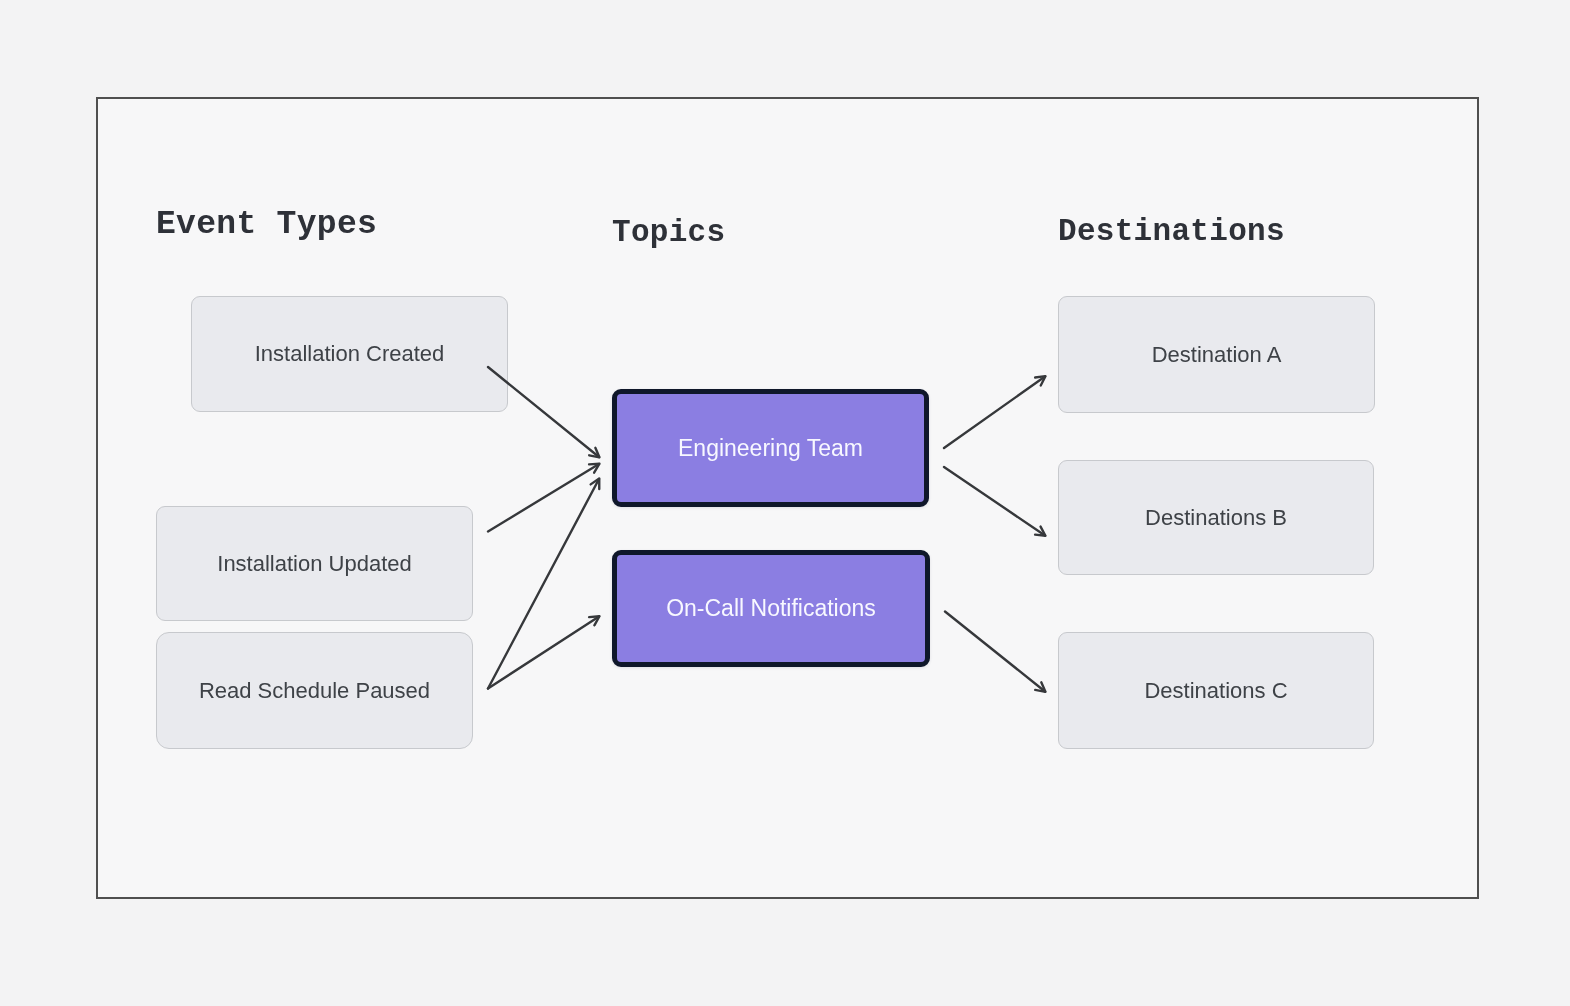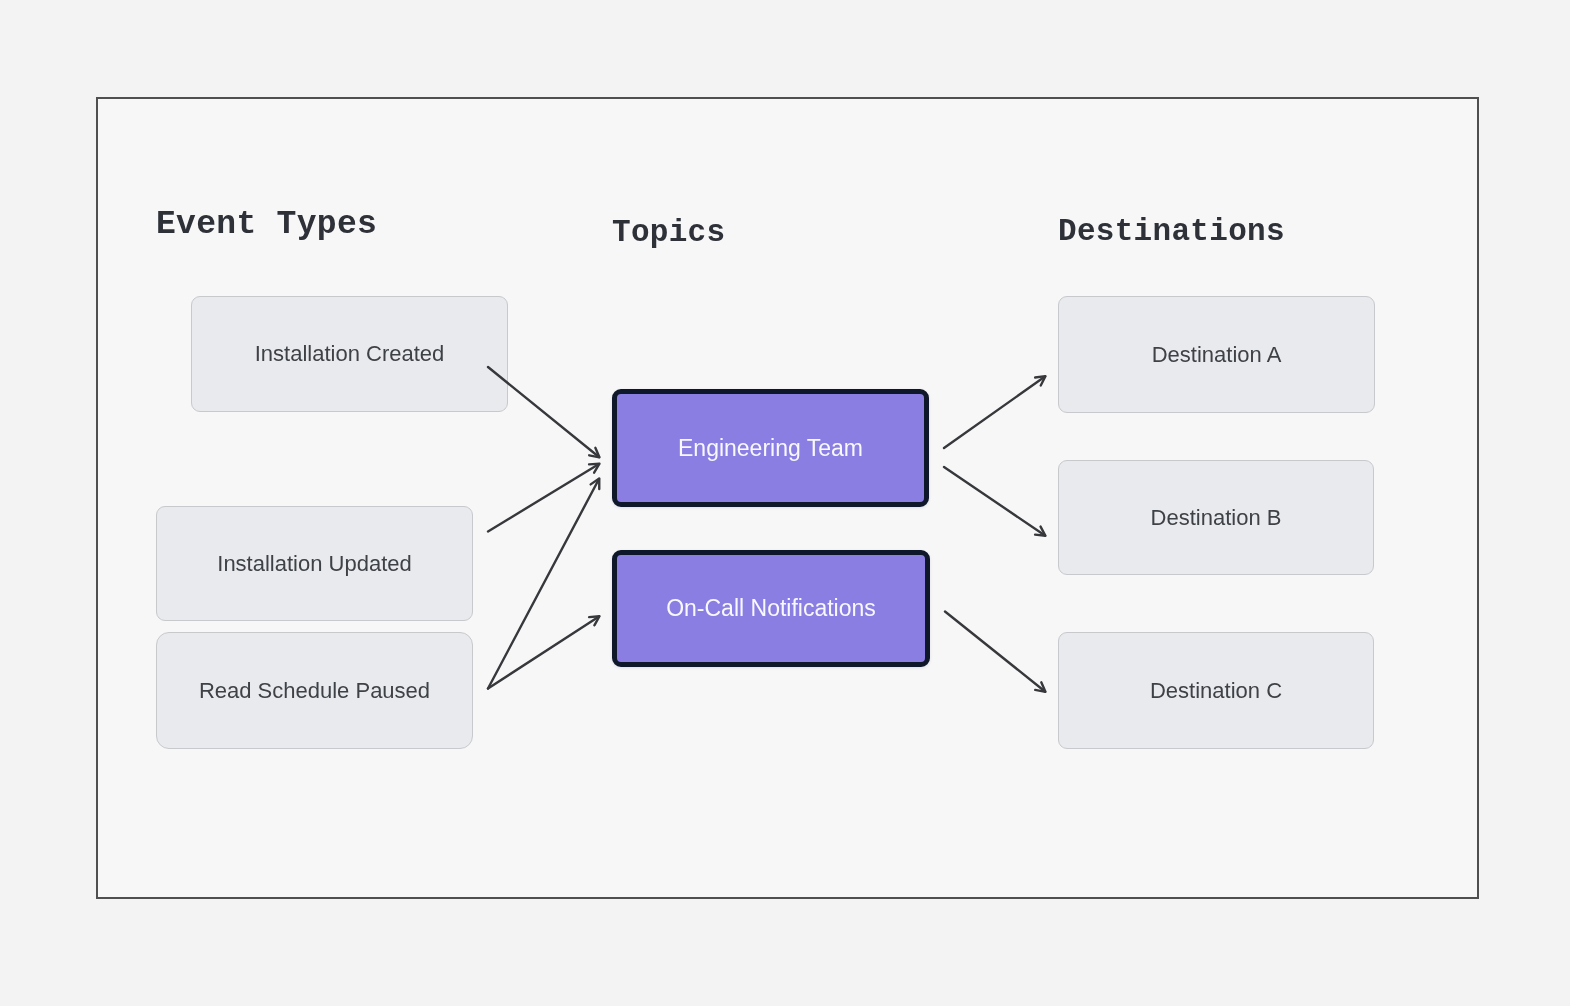--- a/index.html
+++ b/index.html
@@ -93,22 +93,22 @@
   <div class="col-header destinations">Destinations</div>
 
   <div class="node gray" id="n-installation-created">Installation Created</div>
   <div class="node gray" id="n-installation-updated">Installation Updated</div>
   <div class="node gray" id="n-read-schedule-paused">Read Schedule Paused</div>
 
   <div class="node purple" id="n-engineering-team">Engineering Team</div>
   <div class="node purple" id="n-on-call-notifications">On-Call Notifications</div>
 
   <div class="node gray" id="n-destination-a">Destination A</div>
-  <div class="node gray" id="n-destination-b">Destination B</div>
-  <div class="node gray" id="n-destination-c">Destination C</div>
+  <div class="node gray" id="n-destination-b">Destinations B</div>
+  <div class="node gray" id="n-destination-c">Destinations C</div>
 
   <svg class="arrows" viewBox="0 0 1570 1006" xmlns="http://www.w3.org/2000/svg">
     <defs>
       <marker id="arrowhead" viewBox="0 0 12 12" refX="10" refY="6" markerWidth="13" markerHeight="13" orient="auto" markerUnits="userSpaceOnUse">
         <path d="M2 1.5 L10.5 6 L2 10.5" fill="none" stroke="#36383b" stroke-width="2.2" stroke-linecap="round" stroke-linejoin="round"></path>
       </marker>
     </defs>
     <g id="arrow-lines">
         <line x1="488" y1="367" x2="599" y2="457" stroke="#36383b" stroke-width="2.4" stroke-linecap="round" marker-end="url(#arrowhead)"></line>
         <line x1="488" y1="531.5" x2="599" y2="464" stroke="#36383b" stroke-width="2.4" stroke-linecap="round" marker-end="url(#arrowhead)"></line>

